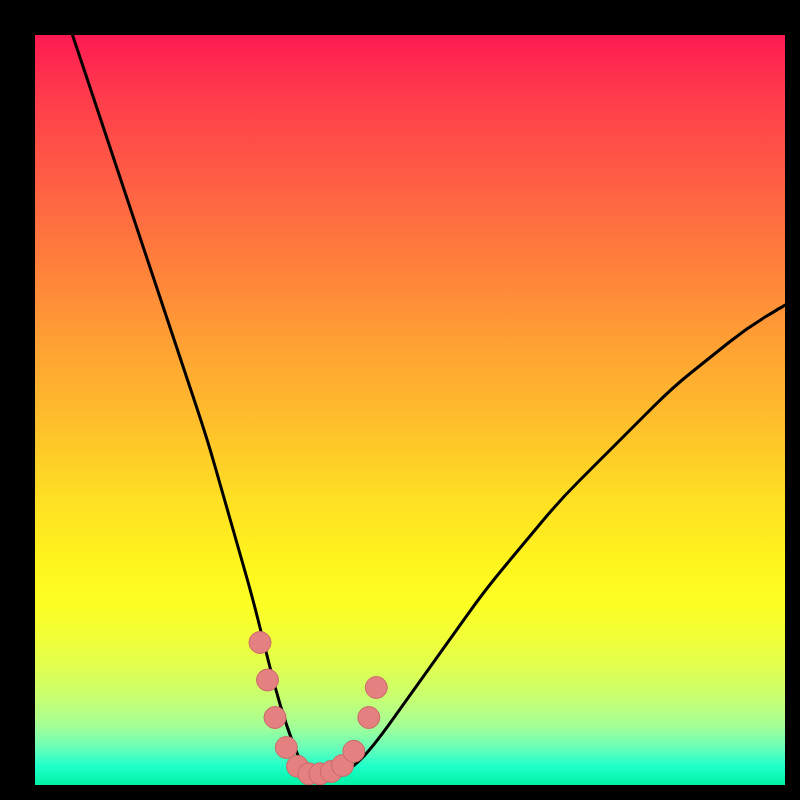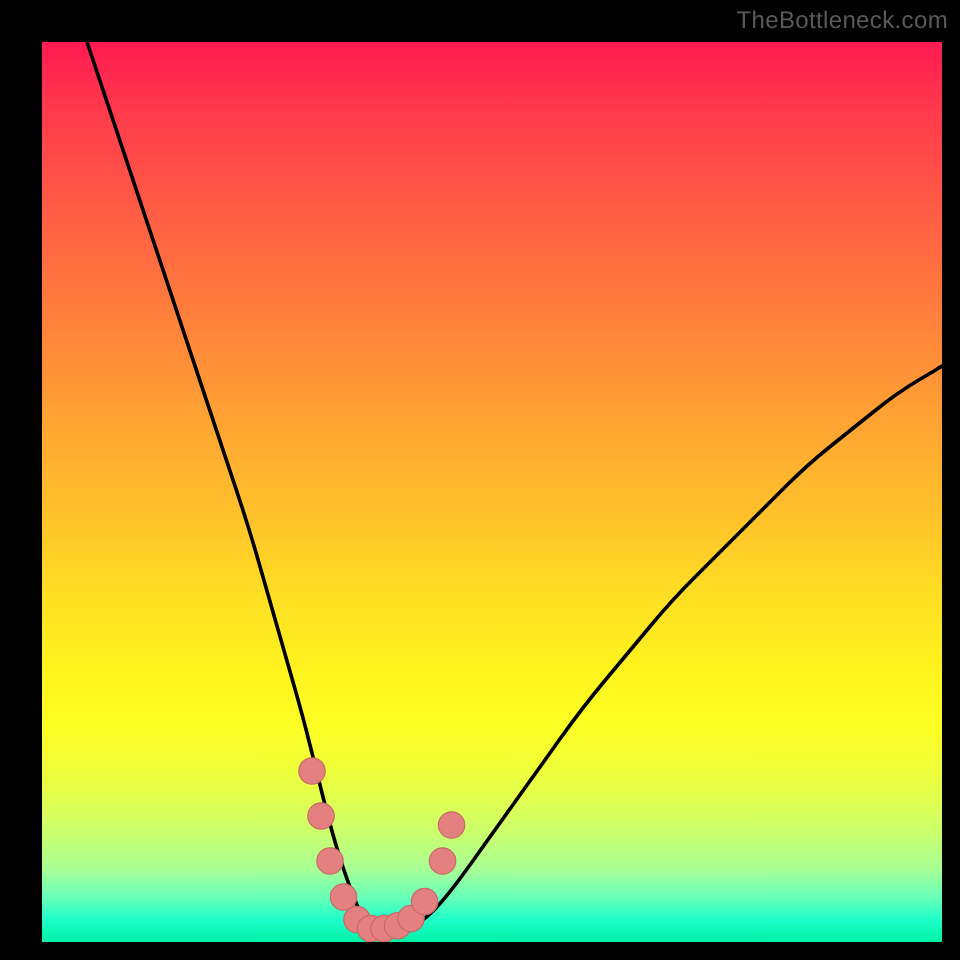--- a/index.html
+++ b/index.html
@@ -78,14 +78,13 @@
           <circle cx="273.8" cy="738.8" r="11" fill="#e48080" stroke="#c96868" stroke-width="1"></circle>
           <circle cx="285.0" cy="738.8" r="11" fill="#e48080" stroke="#c96868" stroke-width="1"></circle>
           <circle cx="296.3" cy="736.5" r="11" fill="#e48080" stroke="#c96868" stroke-width="1"></circle>
           <circle cx="307.5" cy="730.5" r="11" fill="#e48080" stroke="#c96868" stroke-width="1"></circle>
           <circle cx="318.8" cy="716.3" r="11" fill="#e48080" stroke="#c96868" stroke-width="1"></circle>
           <circle cx="333.8" cy="682.5" r="11" fill="#e48080" stroke="#c96868" stroke-width="1"></circle>
           <circle cx="341.3" cy="652.5" r="11" fill="#e48080" stroke="#c96868" stroke-width="1"></circle>
         </g>
     </svg>
   </div>
-  <div class="watermark">TheBottleneck.com</div>
 </div>
 
 </body></html>

